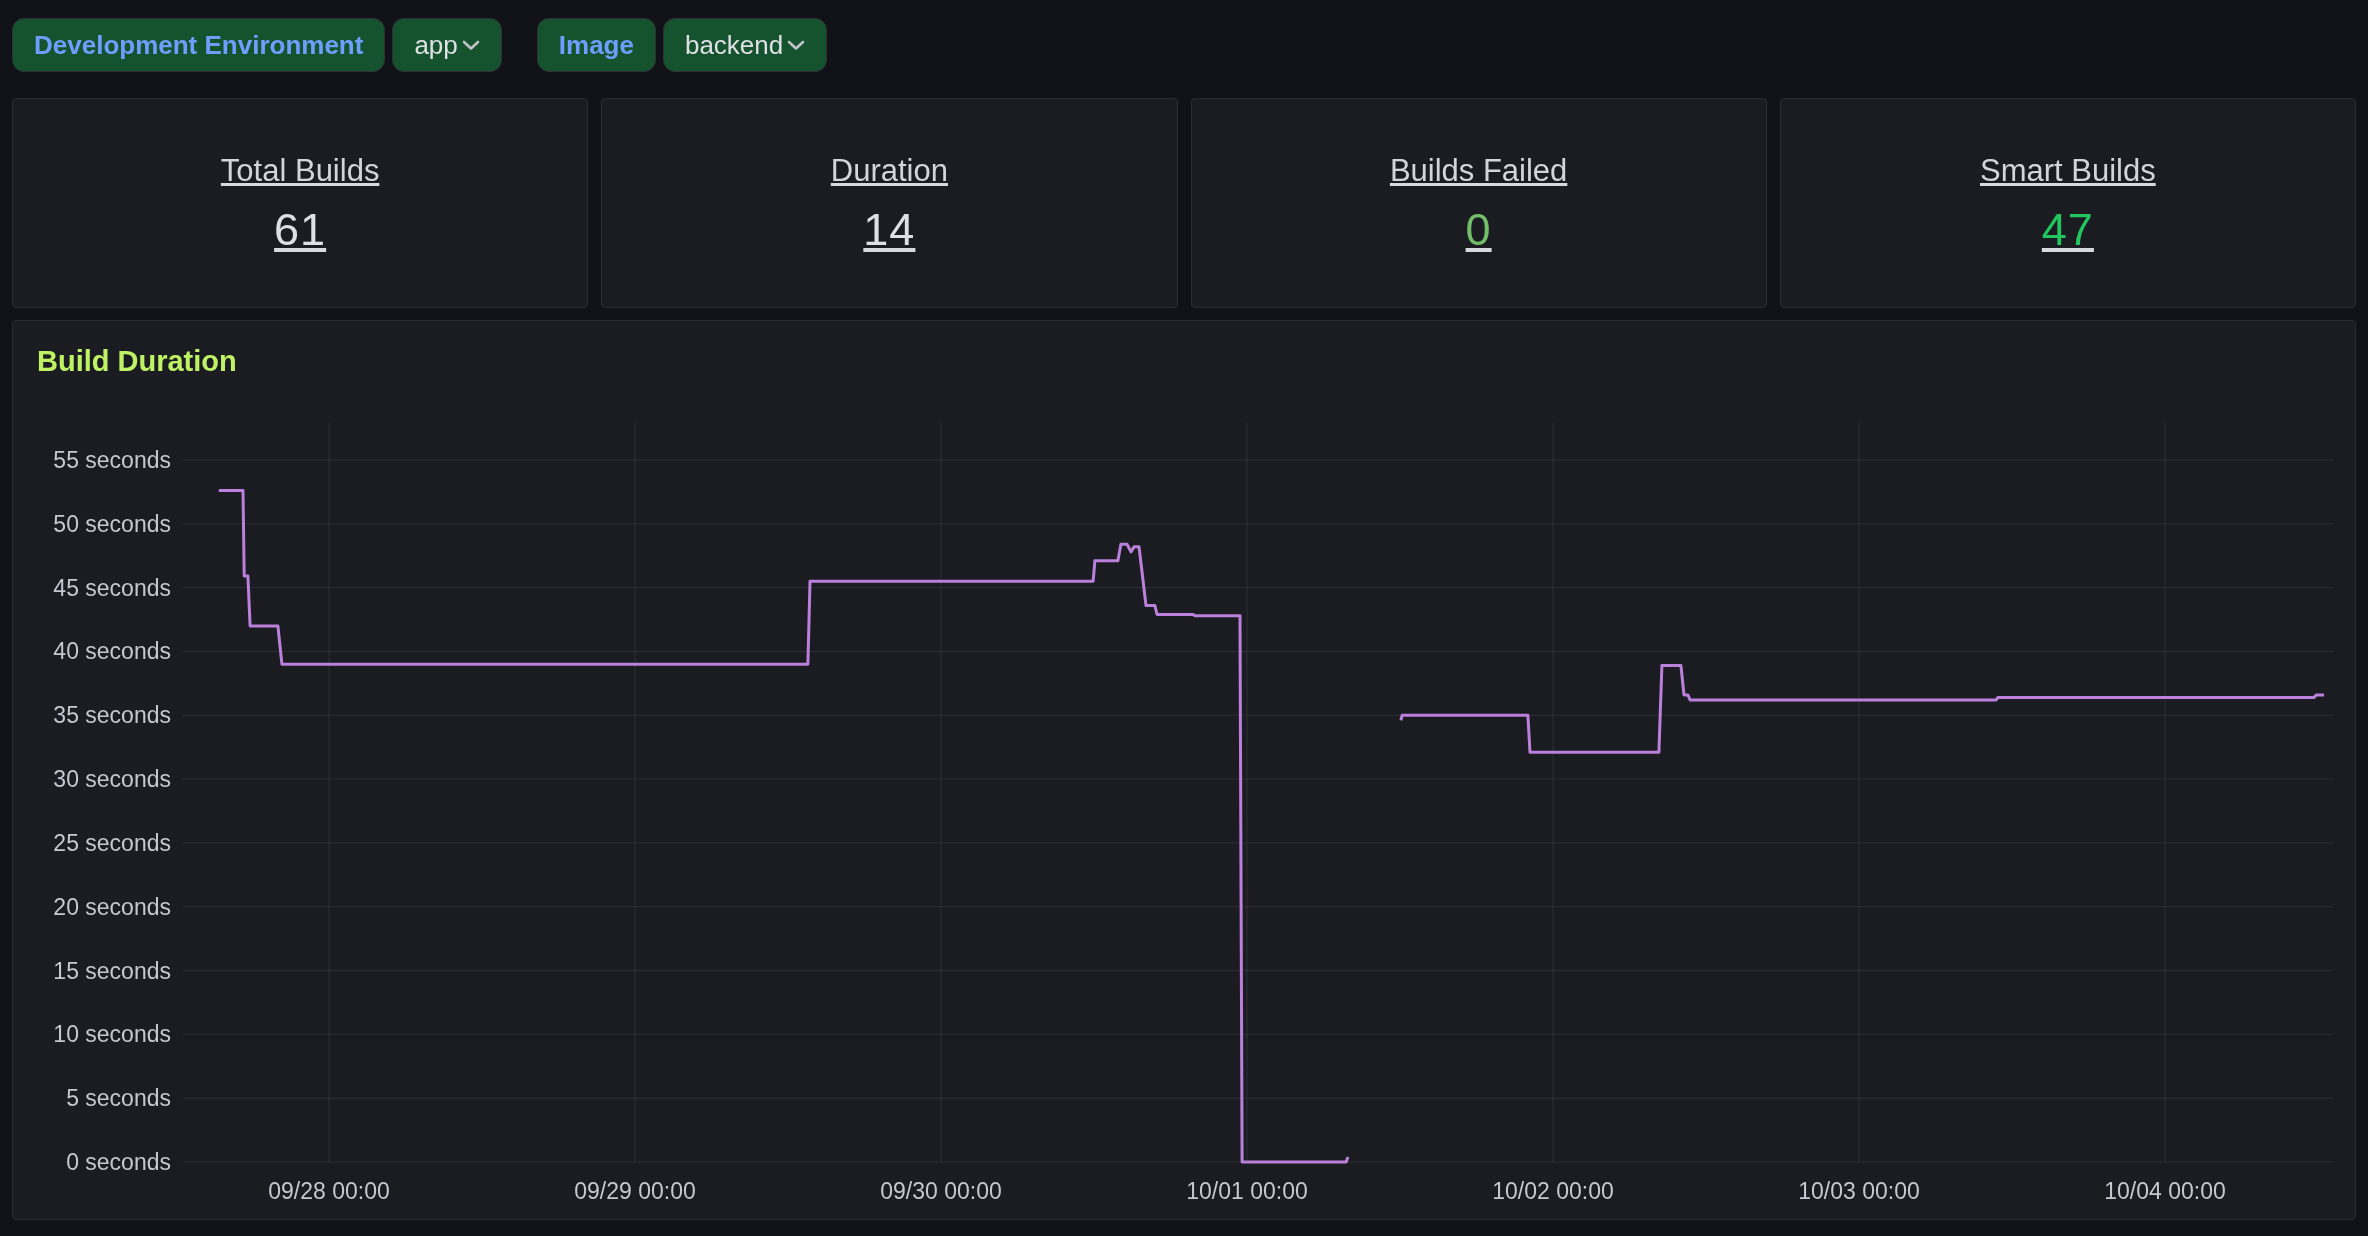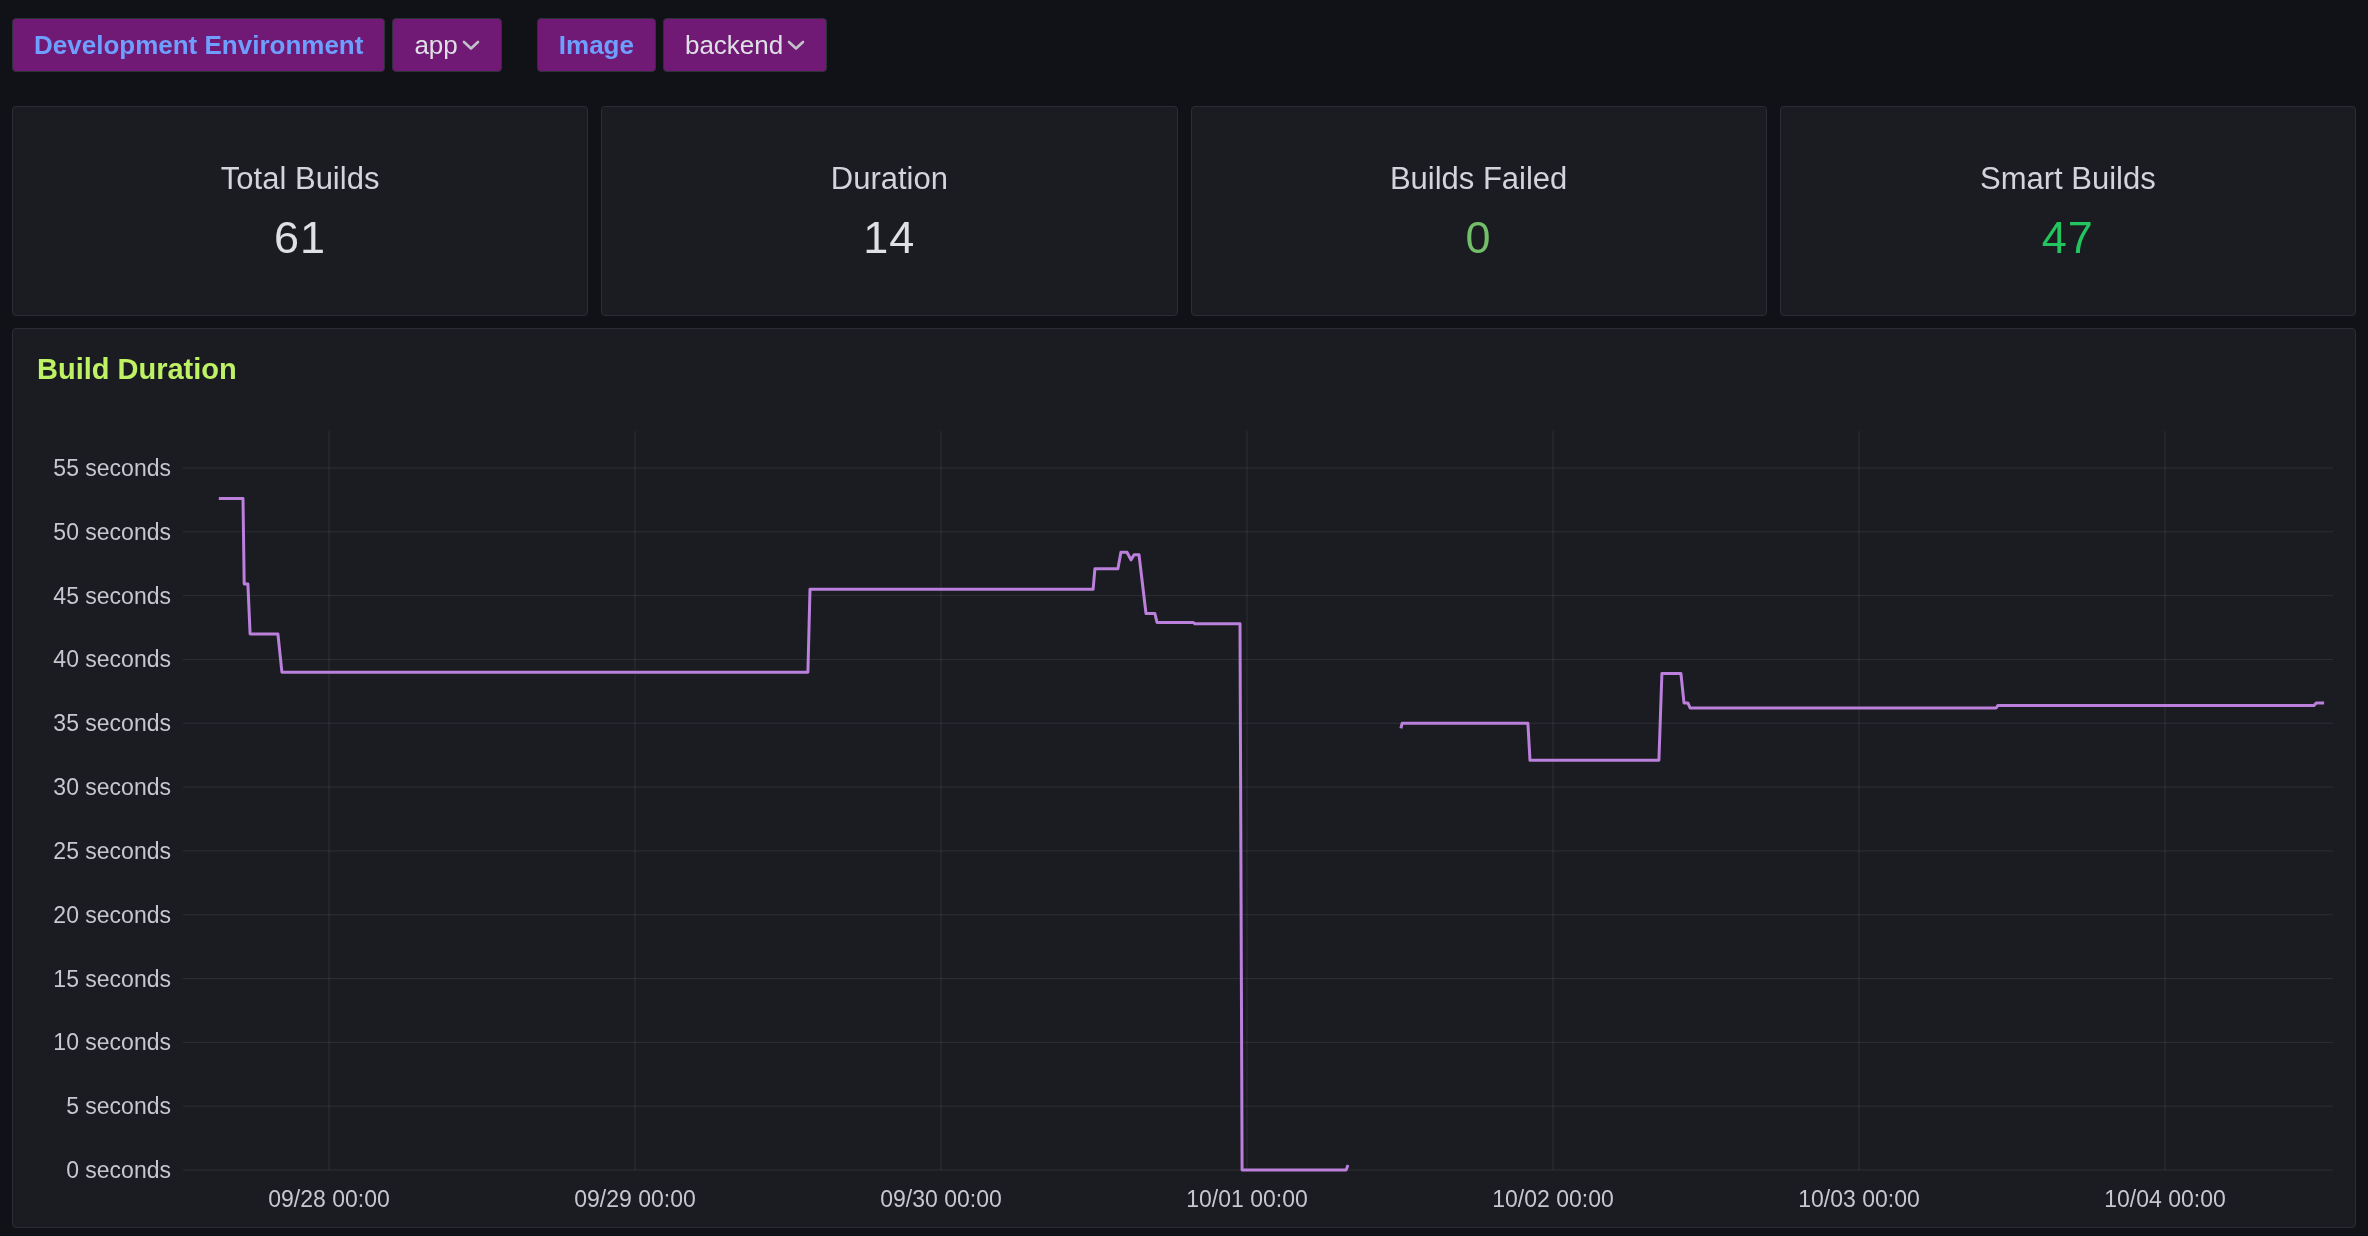--- a/index.html
+++ b/index.html
@@ -10,30 +10,30 @@
     color:#d8d9e0;
     -webkit-font-smoothing:antialiased;
   }
   .page { width:2368px; height:1236px; padding:18px 12px 0 12px; }
 
   
   .topbar { display:flex; align-items:center; gap:35px; height:54px; }
   .var-group { display:flex; align-items:center; gap:7px; height:54px; }
   .vbox {
     height:54px; display:flex; align-items:center;
-    padding:0 21px; border:1px solid #2f3138; border-radius:4px;
-    background:#701a75; font-size:26px; white-space:nowrap; cursor:pointer;
+    padding:0 21px; border:1px solid #2f3138; border-radius:12px;
+    background:#14532d; font-size:26px; white-space:nowrap; cursor:pointer;
   }
   .vbox.label { color:#6e9fff; font-weight:600; }
   .vbox.value { color:#dfe0e6; font-weight:500; gap:4px; }
   .chev { width:18px; height:12px; display:block; }
   .chev polyline { fill:none; stroke:#c0c1c9; stroke-width:2.6; stroke-linecap:round; stroke-linejoin:round; }
 
   
-  .stats { display:flex; gap:13px; margin-top:34px; height:210px; }
+  .stats { display:flex; gap:13px; margin-top:26px; height:210px;text-decoration:underline; }
   .panel {
     background:#1a1c21; border:1px solid #2b2d34; border-radius:4px;
   }
   .stat-panel {
     flex:1; display:flex; flex-direction:column;
     align-items:center; justify-content:center; gap:18px;
   }
   .stat-title { font-size:31px; color:#d3d4dc; line-height:1.1; }
   .stat-value { font-size:45px; font-weight:500; line-height:1; letter-spacing:1px; }
 

